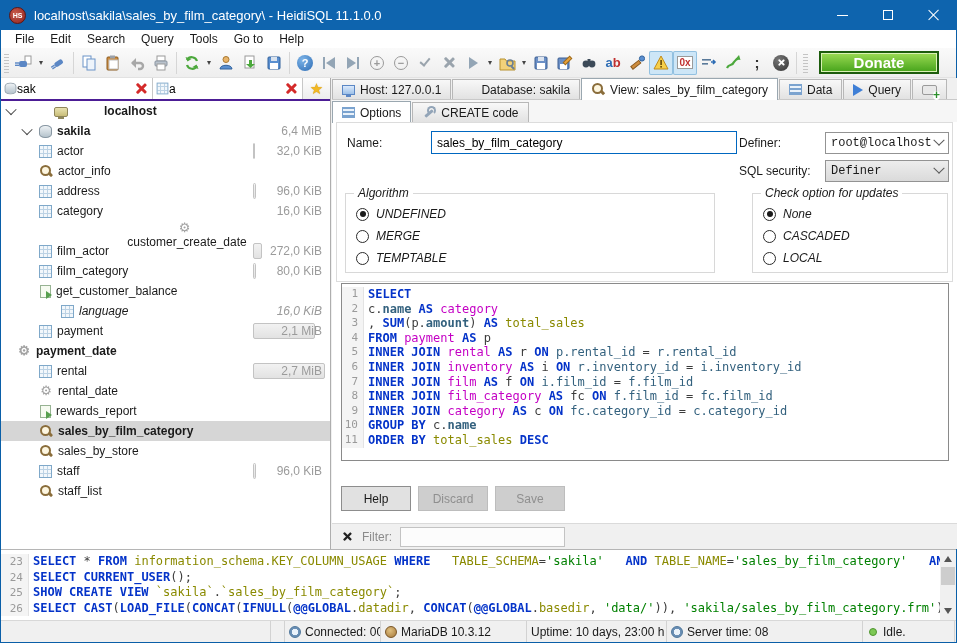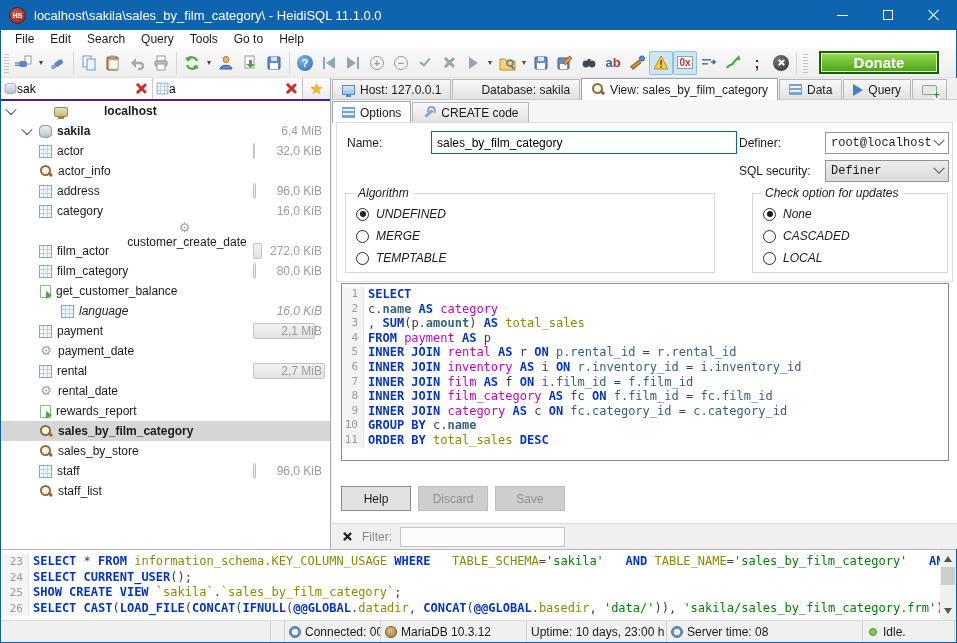--- a/index.html
+++ b/index.html
@@ -424,21 +424,21 @@
           <span class="ic ic-table"></span>
           <span class="lbl">language</span>
           <span class="tsize">16,0 KiB</span>
         </div>
         <div class="trow" style="padding-left: 38px;">
           <span class="ic ic-table"></span>
           <span class="lbl">payment</span>
           <span class="tbar" style="width: 62px;"></span>
           <span class="tsize">2,1 MiB</span>
         </div>
-        <div class="trow" style="padding-left: 38px;">
+        <div class="trow" style="padding-left: 16px; font-weight: bold;">
           <span class="ic ic-proc"></span>
           <span class="lbl">payment_date</span>
         </div>
         <div class="trow" style="padding-left: 38px;">
           <span class="ic ic-table"></span>
           <span class="lbl">rental</span>
           <span class="tbar" style="width: 72px;"></span>
           <span class="tsize">2,7 MiB</span>
         </div>
         <div class="trow" style="padding-left: 38px;">

